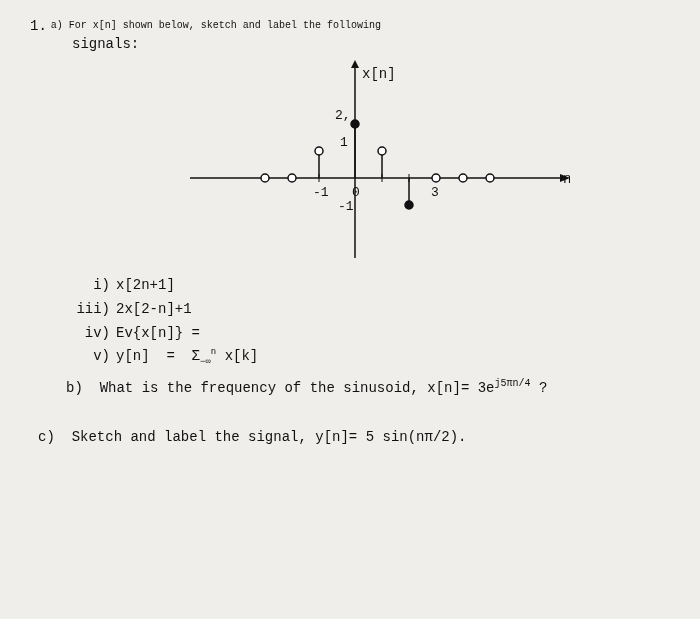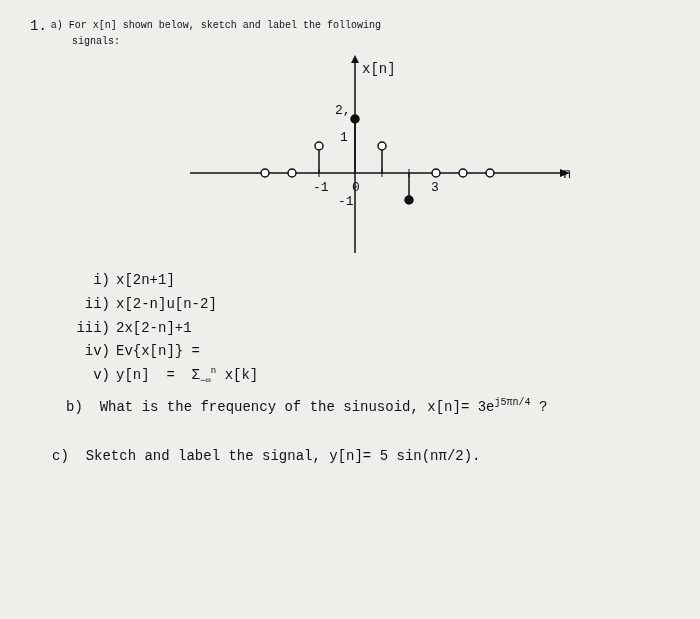--- a/index.html
+++ b/index.html
@@ -32,21 +32,21 @@
       white-space: nowrap;
     }
     .problem-text {
       font-family: 'Courier New', monospace;
       font-size: 10px;
       line-height: 1.5;
     }
     .signals-label {
       margin-left: 42px;
       font-family: 'Courier New', monospace;
-      font-size: 10px;
+      font-size: 14px;
       margin-bottom: 4px;
     }
 
     
     .graph-container {
       width: 400px;
       height: 210px;
       position: relative;
       margin: 6px auto 6px auto;
       left: 20px;
@@ -74,21 +74,21 @@
       margin-right: 6px;
     }
     .part-b {
       margin-left: 36px;
       font-family: 'Courier New', monospace;
       font-size: 14px;
       line-height: 1.6;
       margin-bottom: 4px;
     }
     .part-c {
-      margin-left: 22px;
+      margin-left: 8px;
       font-family: 'Courier New', monospace;
       font-size: 14px;
       line-height: 1.6;
     }
 
     sup {
       font-size: 10px;
       vertical-align: super;
     }
     sub {
@@ -176,24 +176,20 @@
       <text x="168" y="152" font-family="Courier New" font-size="13" fill="#111">-1</text>
     </svg>
   </div>
 
   <div class="sub-items">
     <div class="sub-item">
       <span class="sub-label">i)</span>
       <span>x[2n+1]</span>
     </div>
     <div class="sub-item">
-      <span class="sub-label">ii)</span>
-      <span>x[2-n]u[n-2]</span>
-    </div>
-    <div class="sub-item">
       <span class="sub-label">iii)</span>
       <span>2x[2-n]+1</span>
     </div>
     <div class="sub-item">
       <span class="sub-label">iv)</span>
       <span>Ev{x[n]} =</span>
     </div>
     <div class="sub-item">
       <span class="sub-label">v)</span>
       <span>y[n]&nbsp; = &nbsp;Σ<sub style="font-size:9px">−∞</sub><sup style="font-size:9px">n</sup>&nbsp;x[k]</span>

